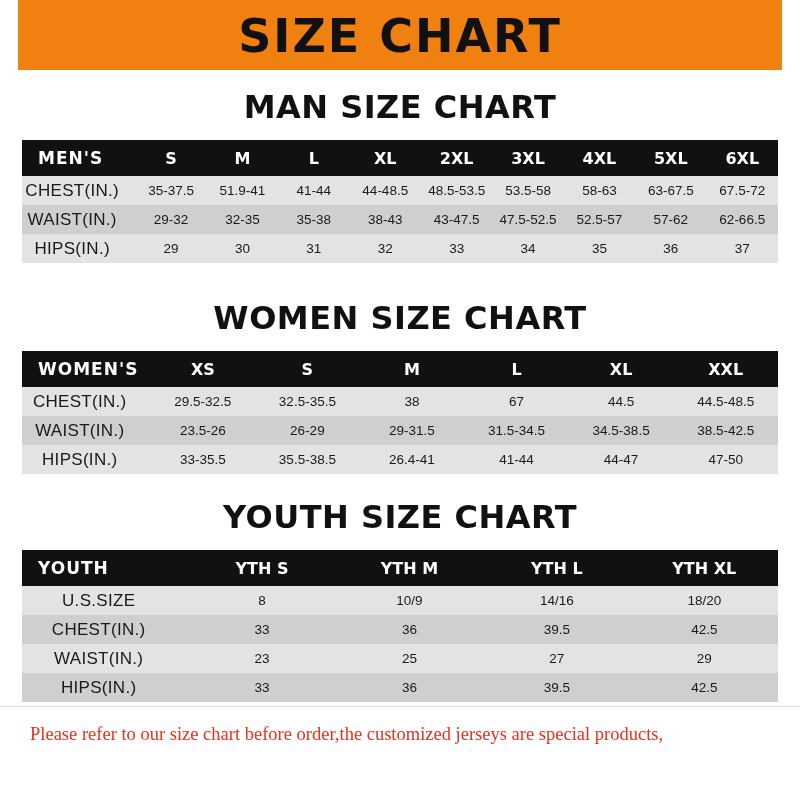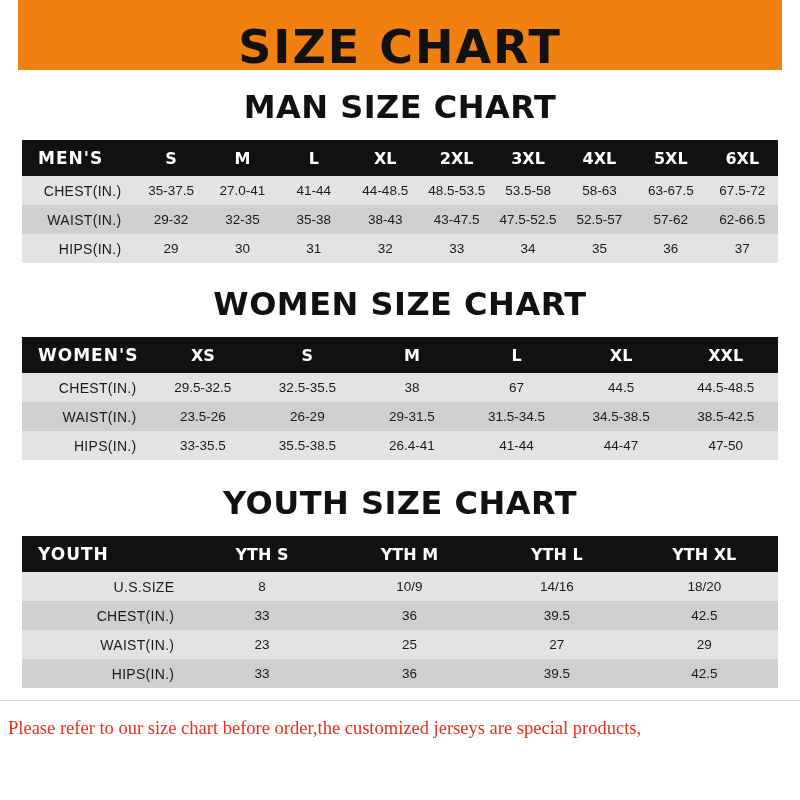--- a/index.html
+++ b/index.html
@@ -18,21 +18,21 @@
     width: 800px;
     height: 800px;
     background: #ffffff;
     box-sizing: border-box;
   }
   
   .banner {
     height: 70px;
     background: #f08010;
     display: flex;
-    align-items: flex-end;
+    align-items: center;
     justify-content: center;
     position: relative;
   }
   .banner-title {
     font-family: "DejaVu Sans", sans-serif;
     font-weight: bold;
     font-size: 46px;
     letter-spacing: 2px;
     color: #111111;
     line-height: 1;
@@ -55,21 +55,21 @@
   }
   .section-title {
     text-align: center;
     font-family: "DejaVu Sans", sans-serif;
     font-weight: bold;
     font-size: 32px;
     color: #111111;
     letter-spacing: 0.5px;
   }
   .men-title { margin: 18px 0 14px 0; }
-  .women-title { margin: 22px 0 14px 0; }
+  .women-title { margin: 36px 0 14px 0; }
   .youth-title { margin: 24px 0 14px 0; }
 
   table.size-table {
     width: 100%;
     border-collapse: collapse;
     table-layout: fixed;
     border-radius: 32px;
   }
   table.size-table thead th {
     background: #111111;
@@ -89,37 +89,36 @@
   }
   table.size-table tbody td {
     font-family: "Liberation Sans", sans-serif;
     font-size: 13.5px;
     color: #1a1a1a;
     height: 27px;
     text-align: center;
     vertical-align: middle;
   }
   table.size-table tbody td.label-col {
-    text-align: right;
     padding-right: 14px;
     letter-spacing: 0.3px;
-    font-size: 14px;
+    font-size: 17px;
   }
   tr.row-light td { background: #e3e3e3; }
   tr.row-dark td  { background: #cfcfcf; }
 
   
   .men-table col.c0 { width: 15%; }
   .women-table col.c0 { width: 17%; }
   .youth-table col.c0 { width: 22%; }
 
   
   .footer-note {
-    margin-top: 12px;
-    padding: 0 8px;
+    margin-top: 4px;
+    padding: 0 30px;
     box-sizing: border-box;
     border-top: 1px solid #d9d9d9;
     padding-top: 14px;
   }
   .footer-line {
     font-family: "Liberation Serif", serif;
     font-size: 18.5px;
     color: #e8301c;
     line-height: 1.42;
     text-align: left;
@@ -163,21 +162,21 @@
           <th>3XL</th>
           <th>4XL</th>
           <th>5XL</th>
           <th>6XL</th>
         </tr>
       </thead>
       <tbody>
         <tr class="row-light">
           <td class="label-col">CHEST(IN.)</td>
           <td>35-37.5</td>
-          <td>27.0-41</td>
+          <td>51.9-41</td>
           <td>41-44</td>
           <td>44-48.5</td>
           <td>48.5-53.5</td>
           <td>53.5-58</td>
           <td>58-63</td>
           <td>63-67.5</td>
           <td>67.5-72</td>
         </tr>
         <tr class="row-dark">
           <td class="label-col">WAIST(IN.)</td>

